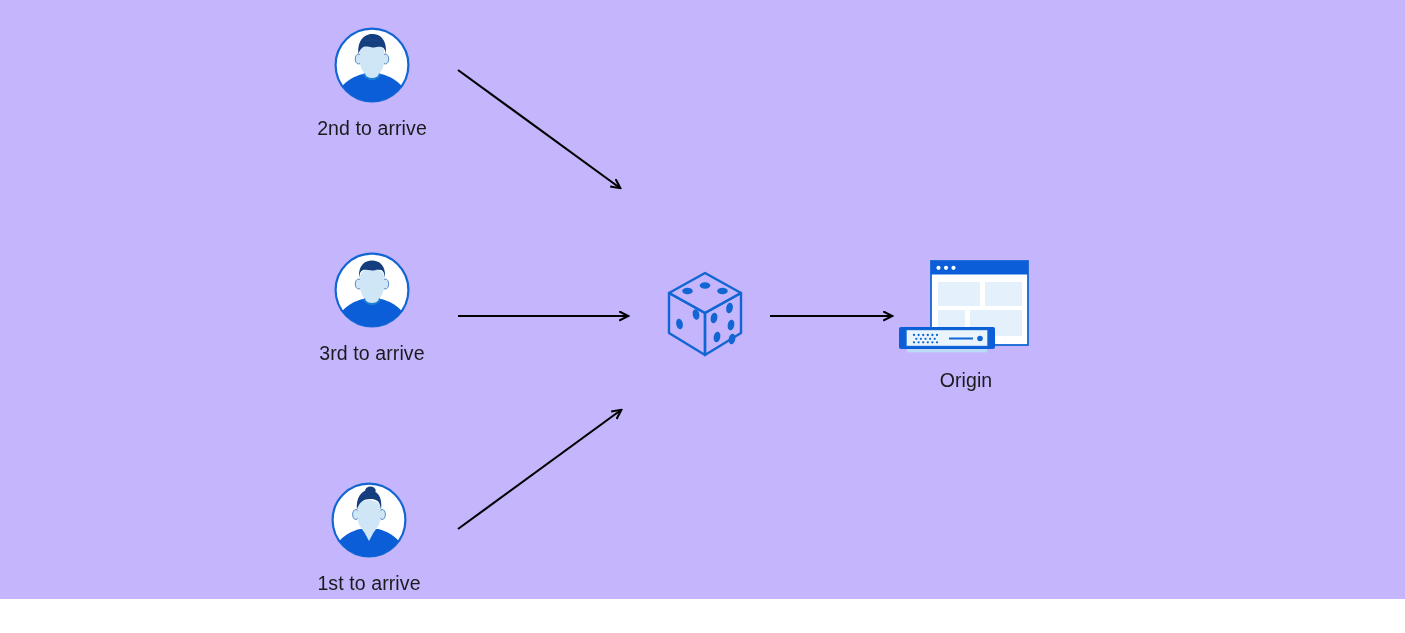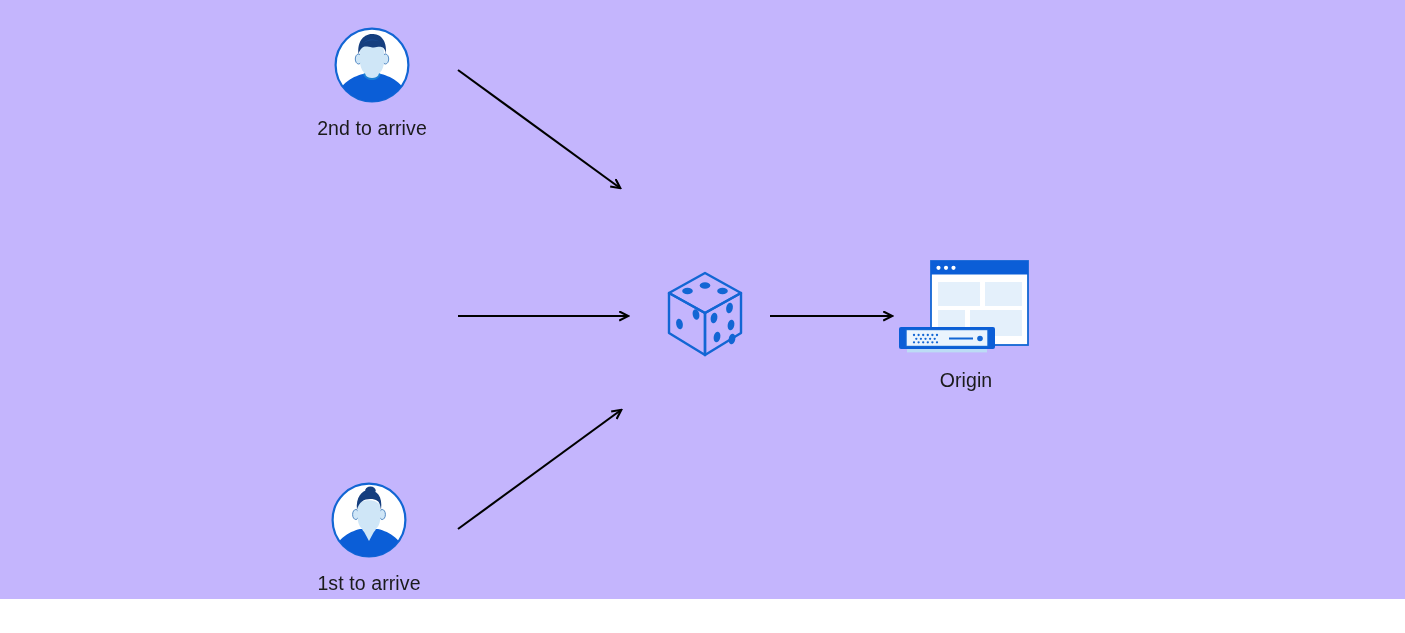--- a/index.html
+++ b/index.html
@@ -88,20 +88,41 @@
           <path d="M27 26 C27 15 51 15 51 26 L51 35 C51 45 45 50 39 50 C33 50 27 45 27 35 Z" fill="#cfe6f7"></path>
 
           <path d="M25.5 28 C24 14 32 8 39 8 C47 8 54 13 53 28 C52.4 24 51 21.5 48.5 21 C45 20.2 43 22 39.2 21.4 C35 20.8 31.5 19.6 29.2 21.8 C27.4 23.4 26.4 25.4 25.5 28 Z" fill="#153e7e"></path>
           <path d="M30 18 C34 13.5 44 13 49 17.5 C46 14.5 41 12.8 37 13.6 C34 14.2 31.6 15.8 30 18 Z" fill="#1a4c95"></path>
         </g>
       </svg>
     </span>
     <span class="node-label">2nd to arrive</span>
   </div>
 
+  <div class="node avatar-node" style="left:292px; top:251px;">
+    <span class="icon-wrap">
+      <svg width="78" height="78" viewBox="0 0 78 78">
+        <circle cx="39" cy="39" r="36.4" fill="#ffffff" stroke="#1266d4" stroke-width="2.2"></circle>
+        <clipPath id="clipB">
+            <circle cx="39" cy="39" r="36.4"></circle>
+          </clipPath>
+        <g clip-path="url(#clipB)">
+          <path d="M2 78 C4 59 18 51 30 48 L48 48 C60 51 74 59 76 78 Z" fill="#0b5ed7"></path>
+          <path d="M30 48 C33 56 45 56 48 48 L44 46 L34 46 Z" fill="#1b7fd4"></path>
+          <path d="M32.5 38 L32.5 49 C34.5 53 43.5 53 45.5 49 L45.5 38 Z" fill="#cfe6f7"></path>
+          <ellipse cx="25.6" cy="33" rx="3.3" ry="5" fill="#cfe6f7" stroke="#2f6fb5" stroke-width="0.8"></ellipse>
+          <ellipse cx="52.4" cy="33" rx="3.3" ry="5" fill="#cfe6f7" stroke="#2f6fb5" stroke-width="0.8"></ellipse>
+          <path d="M27 26 C27 15 51 15 51 26 L51 35 C51 45 45 50 39 50 C33 50 27 45 27 35 Z" fill="#cfe6f7"></path>
+
+          <path d="M26 27 C25 14 32 9.5 39 9.5 C46 9.5 53 14 52 27 C51.4 22.6 50.4 19.6 48 19 C44 18 42 19.4 39 19.4 C36 19.4 33 18.2 30 19 C27.6 19.7 26.6 22.6 26 27 Z" fill="#153e7e"></path>
+        </g>
+      </svg>
+    </span>
+    <span class="node-label">3rd to arrive</span>
+  </div>
 
   <div class="node avatar-node" style="left:289px; top:481px;">
     <span class="icon-wrap">
       <svg width="78" height="78" viewBox="0 0 78 78">
         <circle cx="39" cy="39" r="36.4" fill="#ffffff" stroke="#1266d4" stroke-width="2.2"></circle>
         <clipPath id="clipC">
             <circle cx="39" cy="39" r="36.4"></circle>
           </clipPath>
         <g clip-path="url(#clipC)">
           <path d="M2 78 C4 59 18 51 30 48 L48 48 C60 51 74 59 76 78 Z" fill="#0b5ed7"></path>

